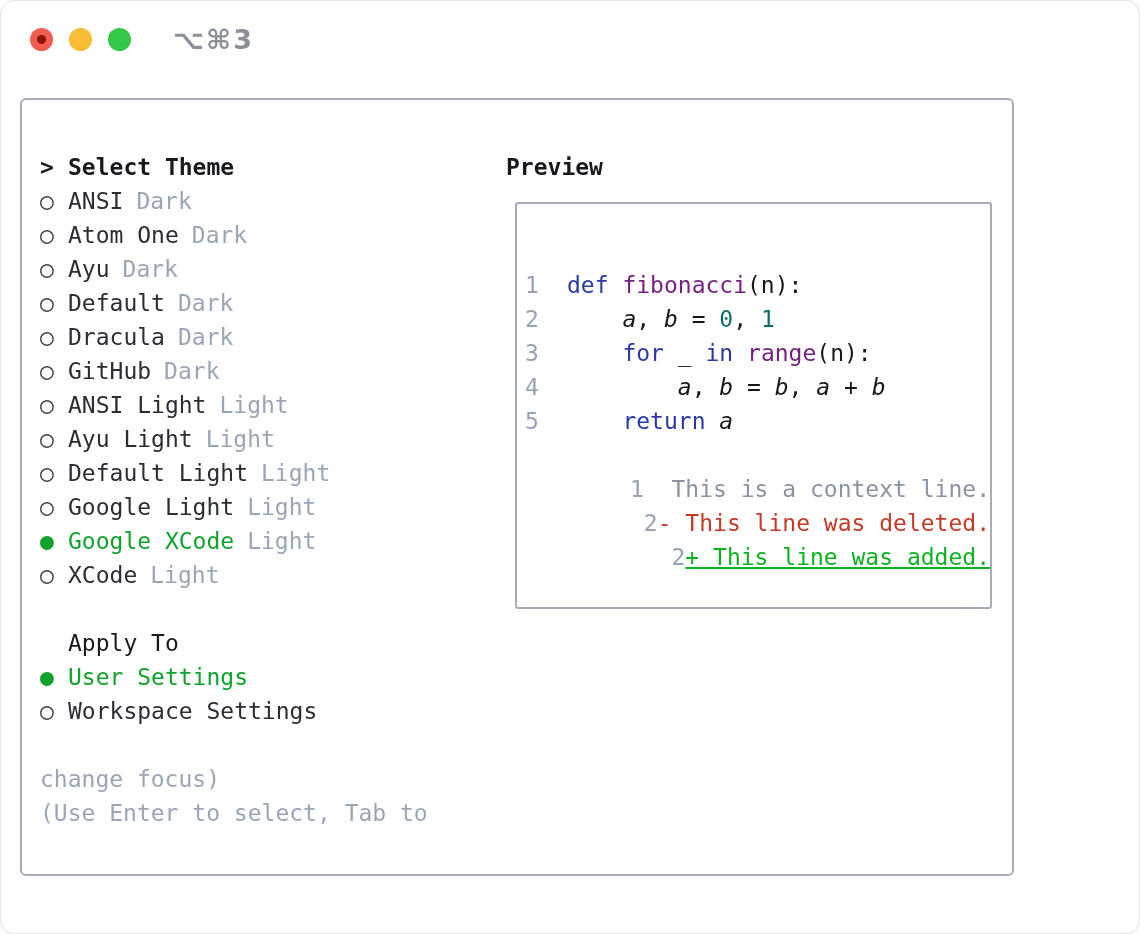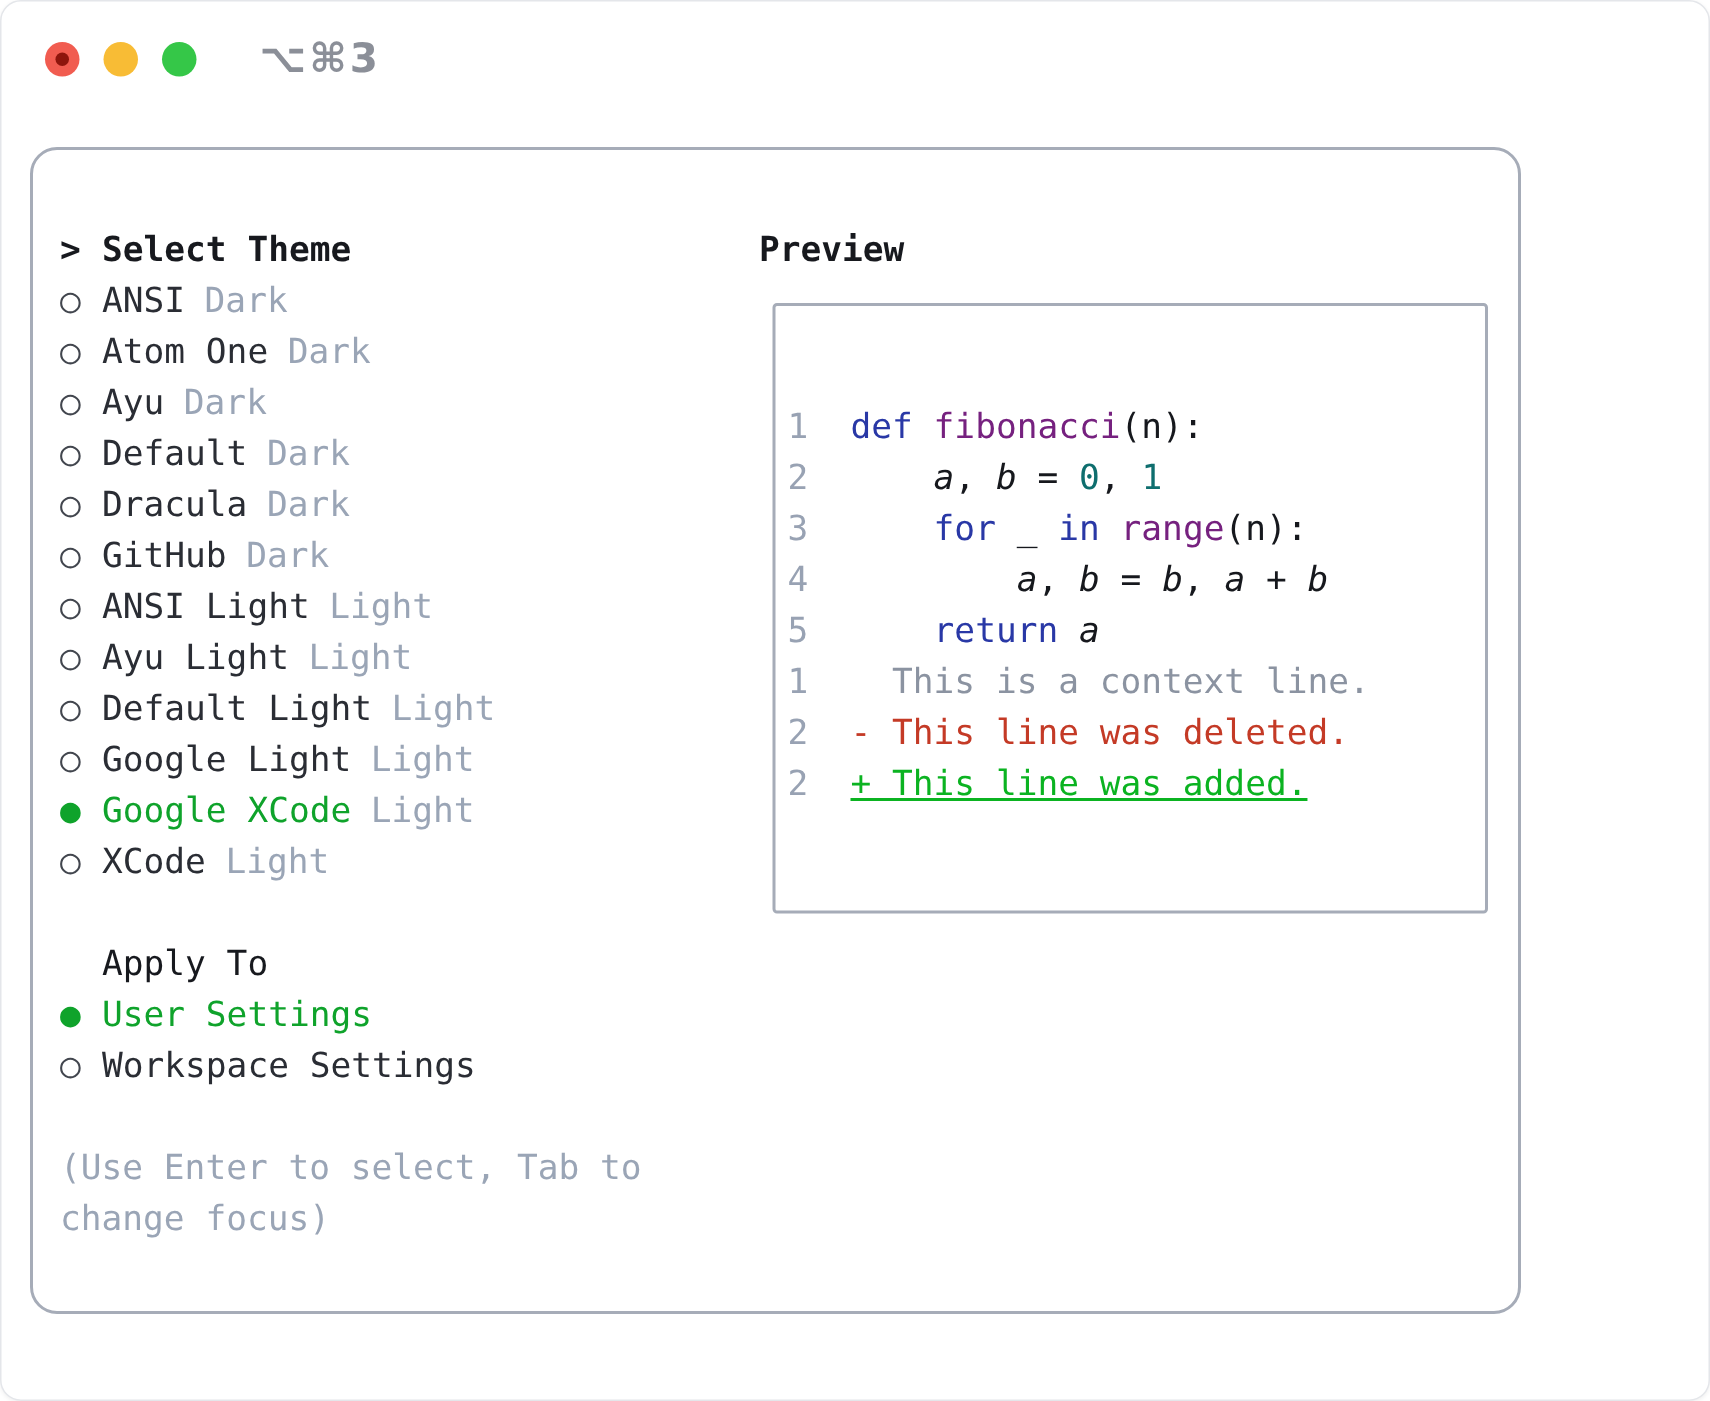--- a/index.html
+++ b/index.html
@@ -19,21 +19,21 @@
   .tl{width:23px;height:23px;border-radius:50%;margin-right:16px;position:relative;flex:0 0 auto;}
   .tl-red{background:var(--tl_red);}
   .tl-red .dot{position:absolute;left:7px;top:7px;width:9px;height:9px;border-radius:50%;background:var(--tl_red_dot);}
   .tl-yellow{background:var(--tl_yellow);}
   .tl-green{background:var(--tl_green);}
   .win-title{margin-left:26px;font-family:"DejaVu Sans",sans-serif;font-size:27px;font-weight:bold;
              color:var(--title_gray);letter-spacing:2px;}
 
   
   .panel{position:absolute;left:19px;top:97px;width:994px;height:778px;box-sizing:border-box;
-         border:2px solid var(--border);border-radius:18px;background:#fff;}
+         border:2px solid var(--border);border-radius:6px;background:#fff;}
 
   
   .left{position:absolute;left:18px;top:50px;font-size:23px;line-height:34px;color:var(--dark);}
   .row{height:34px;white-space:pre;}
   .bullet{display:inline-block;width:28px;color:#42464e;}
   .hdr-row .bullet{color:var(--header);font-weight:bold;}
   .hdr-row .hdr-label{font-weight:bold;color:var(--header);}
   .variant{color:var(--muted);margin-left:13px;}
   .row[data-selected="true"] .bullet{color:var(--accent_green);}
   .row[data-selected="true"] .opt-label{color:var(--accent_green);}
@@ -42,21 +42,21 @@
   .hint{color:var(--muted);white-space:pre;}
 
   
   .right{position:absolute;left:484px;top:50px;font-size:23px;line-height:34px;}
   .preview-title{font-weight:bold;color:var(--header);height:34px;}
   .preview-box{margin-top:18px;margin-left:9px;width:477px;height:407px;box-sizing:border-box;
                border:2px solid var(--border);border-radius:3px;background:#fff;
                padding:64px 0 0 8px;overflow:hidden;}
   .codeline{height:34px;white-space:pre;font-size:23px;line-height:34px;}
   .lnum{display:inline-block;width:42px;color:var(--num);}
-  .diff-block{}
+  .diff-block{margin-top:34px;text-align:right;}
   [data-tok="kw"]{color:var(--kw);}
   [data-tok="fn"]{color:var(--fn);}
   [data-tok="lit"]{color:var(--lit);}
   [data-tok="plain"]{color:var(--plain);}
   [data-tok="var"]{color:var(--plain);font-style:italic;}
   [data-tok="ctx"]{color:var(--ctx);}
   [data-tok="del"]{color:var(--diff_red);}
   [data-tok="add"]{color:var(--diff_green);text-decoration:underline;}
 </style>
 </head>
@@ -92,22 +92,22 @@
       <div class="row" data-selected="false"><span class="bullet">○</span><span class="opt-label">XCode</span><span class="variant">Light</span></div>
 
       <div class="spacer"></div>
 
       <div class="row apply-hdr"><span class="bullet"></span><span class="opt-label">Apply To</span></div>
       <div class="row" data-selected="true"><span class="bullet">●</span><span class="opt-label">User Settings</span></div>
       <div class="row" data-selected="false"><span class="bullet">○</span><span class="opt-label">Workspace Settings</span></div>
 
       <div class="spacer"></div>
 
+      <div class="row hint">change focus)</div>
       <div class="row hint">(Use Enter to select, Tab to</div>
-      <div class="row hint">change focus)</div>
     </div>
 
     <div class="right">
       <div class="preview-title">Preview</div>
 
       <div class="preview-box">
 
         <div class="code-block">
           <div class="codeline"><span class="lnum">1</span><span data-tok="kw">def </span><span data-tok="fn">fibonacci</span><span data-tok="plain">(n):</span></div>
 

